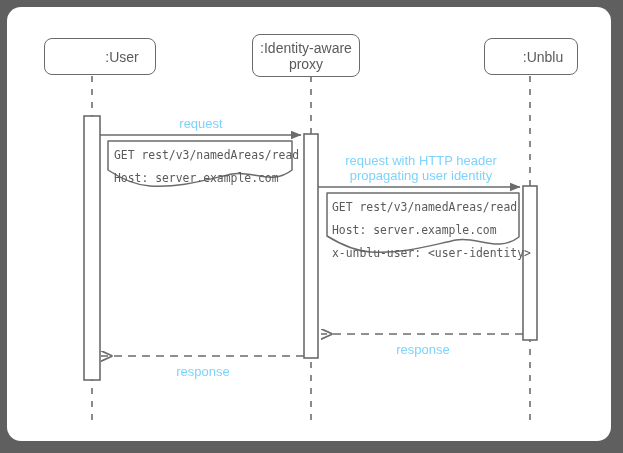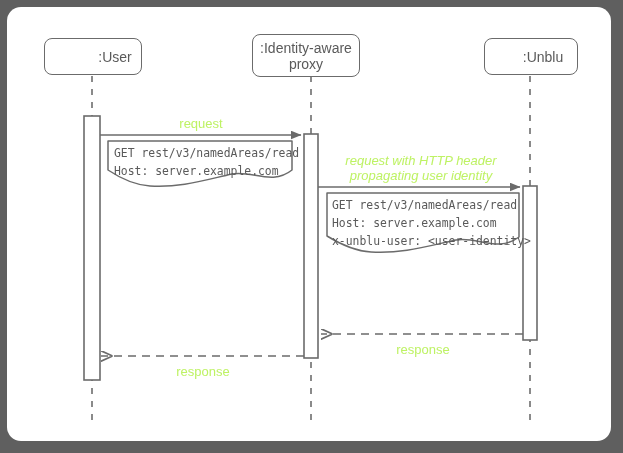--- a/index.html
+++ b/index.html
@@ -43,32 +43,32 @@
     line-height: 16px;
     display: flex;
     align-items: center;
     justify-content: center;
     text-align: center;
     padding: 2px 4px;
   }
   
   .msg-label {
     position: absolute;
-    color: #bef264;
+    color: #7dd3fc;
     font-size: 13px;
     line-height: 15px;
     text-align: center;
     white-space: pre-line;
   }
   
   .note-text {
     position: absolute;
     font-family: "DejaVu Sans Mono", "Liberation Mono", monospace;
     font-size: 11.4px;
-    line-height: 18px;
+    line-height: 23px;
     color: #5a5a5a;
     white-space: pre;
   }
 </style>
 </head>
 <body>
 
 <div id="canvas">
   <div id="frame"></div>
 
@@ -108,36 +108,36 @@
              C272,186 252,170 232,174
              C205,180 180,188 150,186
              C134,185 120,178 108,170 Z" fill="#ffffff" stroke="#6b6b6b" stroke-width="1.5" stroke-linejoin="round"></path>
 
     <path d="M327,193 L519,193 L519,237
              C498,253 477,236 456,240
              C428,246 402,254 371,252
              C354,251 340,244 327,236 Z" fill="#ffffff" stroke="#6b6b6b" stroke-width="1.5" stroke-linejoin="round"></path>
   </svg>
 
-  <div class="participant" style="left:44px; top:38px; width:98px; height:37px;padding-left:48px;">
+  <div class="participant" style="left:44px; top:38px; width:112px; height:37px;padding-left:48px;">
     <span>:User</span>
   </div>
 
   <div class="participant" style="left:252px; top:34px; width:108px; height:43px; white-space:pre-line;">
     <span>:Identity-aware
 proxy</span>
   </div>
 
   <div class="participant" style="left:484px; top:38px; width:94px; height:37px;padding-left:28px;">
     <span>:Unblu</span>
   </div>
 
   <div class="msg-label" style="left:136px; top:116px; width:130px;">request</div>
 
-  <div class="msg-label" style="left:328px; top:153px; width:186px;font-style:italic;">request with HTTP header
+  <div class="msg-label" style="left:328px; top:153px; width:186px;">request with HTTP header
 propagating user identity</div>
 
   <div class="msg-label" style="left:358px; top:342px; width:130px;">response</div>
 
   <div class="msg-label" style="left:138px; top:364px; width:130px;">response</div>
 
   <div class="note-text" style="left:114px; top:144px;">GET rest/v3/namedAreas/read
 Host: server.example.com</div>
 
   <div class="note-text" style="left:332px; top:196px;">GET rest/v3/namedAreas/read

